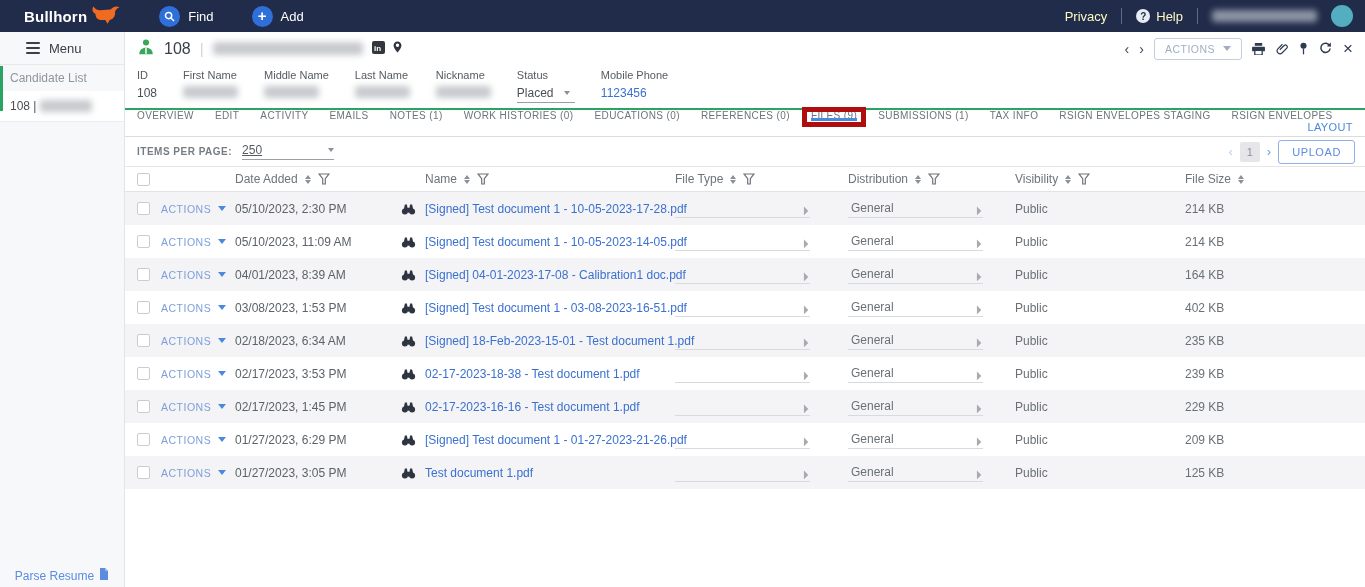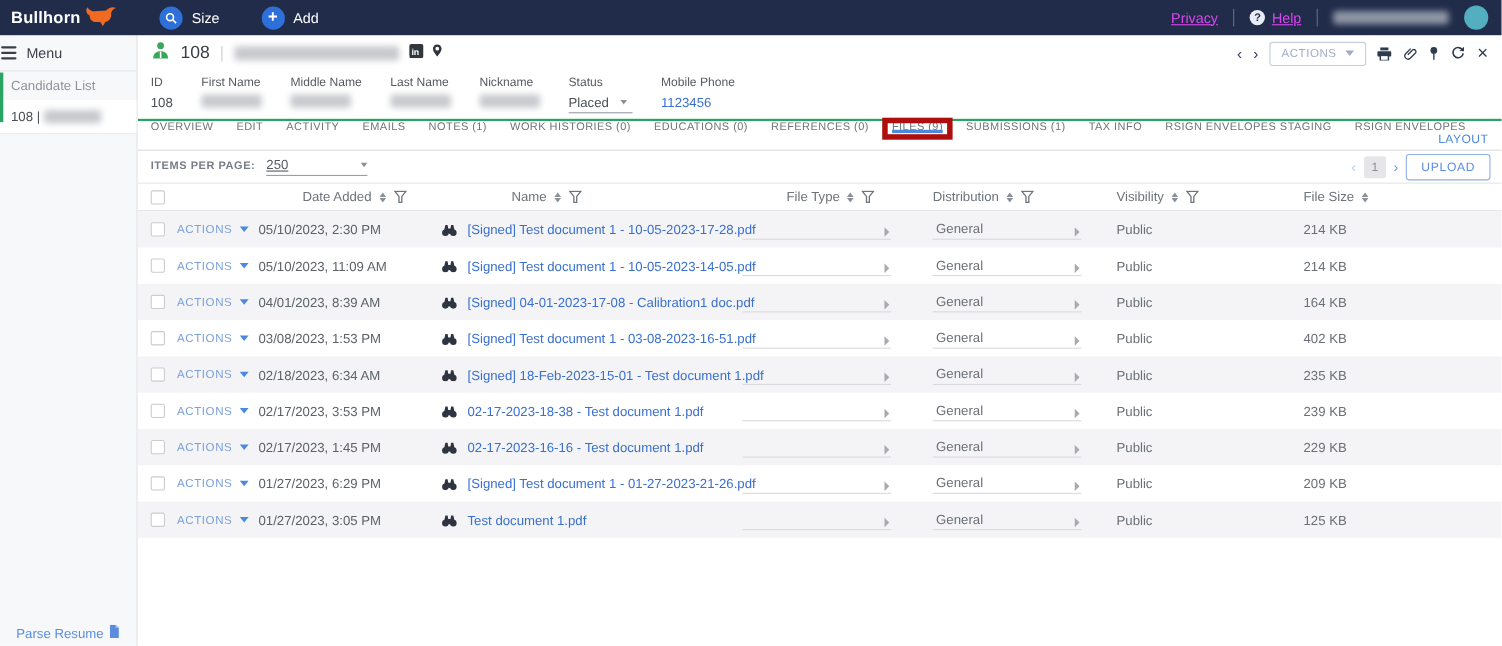--- a/index.html
+++ b/index.html
@@ -2,43 +2,43 @@
 <html><head>
 <meta charset="utf-8">
 <style>
   * { margin:0; padding:0; box-sizing:border-box; }
   html,body { width:1365px; height:587px; overflow:hidden; background:#fff;
     font-family:"Liberation Sans", sans-serif; }
 
   
   .topnav { position:absolute; left:0; top:0; width:1365px; height:32px;
     background:#202c4a; display:flex; align-items:center; color:#fff; z-index:30; }
-  .brand { display:flex; align-items:center; margin-left:10px; gap:4px; }
+  .brand { display:flex; align-items:center; margin-left:24px; gap:4px; }
   .brand-name { font-size:15px; font-weight:bold; letter-spacing:.2px; }
   .nav-action { display:flex; align-items:center; gap:8px; margin-left:38px; cursor:pointer; }
   .nav-circle { width:21px; height:21px; border-radius:50%; background:#2e6fd9;
     display:flex; align-items:center; justify-content:center; }
   .nav-circle .plus { color:#fff; font-size:15px; font-weight:bold; line-height:1; margin-top:-1px; }
   .nav-action-label { font-size:13px; color:#fff; }
   .topnav-right { margin-left:auto; display:flex; align-items:center; gap:14px; margin-right:12px; }
   .nav-divider { width:1px; height:16px; background:rgba(255,255,255,.3); }
-  .nav-link { font-size:13px; color:#d946ef; cursor:pointer;text-decoration:underline; }
+  .nav-link { font-size:13px; color:#fef9c3; cursor:pointer; }
   .help-wrap { display:flex; align-items:center; gap:6px; cursor:pointer; }
   .help-circle { width:14px; height:14px; border-radius:50%; background:#e8edf5; color:#202c4a;
     font-size:10px; font-weight:bold; display:flex; align-items:center; justify-content:center; }
   .avatar { width:22px; height:22px; border-radius:50%; background:#53aebf; }
 
   
   .redact { display:inline-block; background:#c7c9cd; border-radius:3px; height:12px;
     filter:blur(3px); vertical-align:middle; }
 
   
   .sidebar { position:absolute; left:0; top:32px; width:125px; height:555px;
     background:#f7f8fa; border-right:1px solid #e3e4e8; z-index:20; }
-  .menu-row { height:33px; display:flex; align-items:center; gap:9px; padding-left:1px;
+  .menu-row { height:33px; display:flex; align-items:center; gap:9px; padding-left:26px;
     border-bottom:1px solid #e7e8ec; cursor:pointer; }
   .hamburger { width:14px; display:flex; flex-direction:column; gap:3px; }
   .hamburger span { height:2px; background:#3a4049; border-radius:1px; }
   .menu-label { font-size:13px; color:#3a4049; }
   .green-strip { position:absolute; left:0; top:34px; width:3px; height:45px; background:#2aa463; }
   .side-item { font-size:12px; padding:6px 10px; color:#8e959c; cursor:pointer; }
   .side-item.active { background:#fff; color:#4a4f55; border-bottom:1px solid #ececf0;
     display:flex; align-items:center; gap:4px; padding:8px 10px; }
   .parse-resume { position:absolute; left:0; bottom:4px; width:100%; display:flex;
     align-items:center; justify-content:center; gap:5px; color:#5b8ce0; font-size:12px; cursor:pointer; }
@@ -97,21 +97,21 @@
   .pg-num { width:20px; height:20px; background:#e6e6ea; color:#8b9096; font-size:11px;
     display:flex; align-items:center; justify-content:center; border-radius:2px; cursor:pointer; }
   .upload-btn { border:1px solid #8fb0e8; border-radius:3px; background:#fff; color:#5b8ce0;
     font-size:11px; letter-spacing:.6px; padding:5px 13px; cursor:pointer; }
 
   
   .grid-row { display:grid; grid-template-columns:36px 74px 160px 30px 250px 135px 175px 170px 1fr;
     align-items:center; }
   .thead { height:26px; border-top:1px solid #e6e6e9; border-bottom:1px solid #e3e3e6;
     color:#6d747b; font-size:12px; }
-  .th-inner { display:flex; align-items:center; gap:7px;margin-left:40px; }
+  .th-inner { display:flex; align-items:center; gap:7px; }
   .sort-icon { display:flex; flex-direction:column; gap:1px; cursor:pointer; }
   .sort-icon i { width:0; height:0; border-left:3.5px solid transparent; border-right:3.5px solid transparent; display:block; }
   .sort-up { border-bottom:4px solid #8a9097; }
   .sort-dn { border-top:4px solid #8a9097; }
   .funnel { cursor:pointer; }
   .ml38 { margin-left:38px; } .ml30 { margin-left:30px; }
 
   .trow { height:33px; font-size:12px; }
   .trow:nth-child(odd) { background:#f4f4f6; }
   .cb { width:13px; height:13px; border:1px solid #c9ccd1; border-radius:2px; background:#fff;
@@ -142,21 +142,21 @@
         </svg>
     </span>
   </div>
   <div class="nav-action">
     <span class="nav-circle">
       <svg width="11" height="11" viewBox="0 0 12 12">
           <circle cx="5" cy="5" r="3.4" fill="none" stroke="#fff" stroke-width="1.6"></circle>
           <line x1="7.6" y1="7.6" x2="11" y2="11" stroke="#fff" stroke-width="1.6"></line>
         </svg>
     </span>
-    <span class="nav-action-label">Size</span>
+    <span class="nav-action-label">Find</span>
   </div>
   <div class="nav-action">
     <span class="nav-circle">
         <span class="plus">+</span>
       </span>
     <span class="nav-action-label">Add</span>
   </div>
   <div class="topnav-right">
     <span class="nav-link">Privacy</span>
     <span class="nav-divider"></span>

